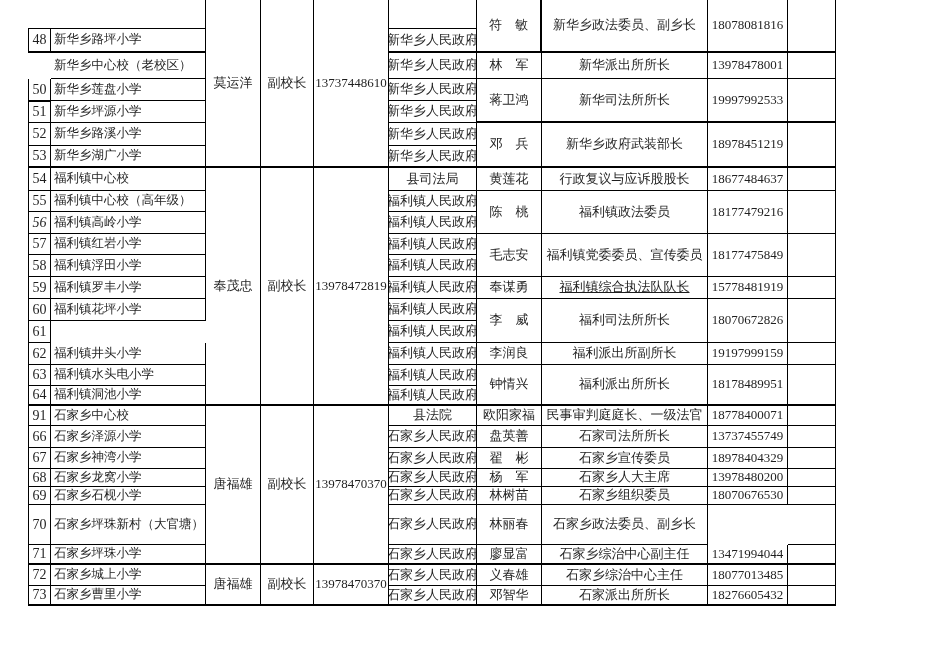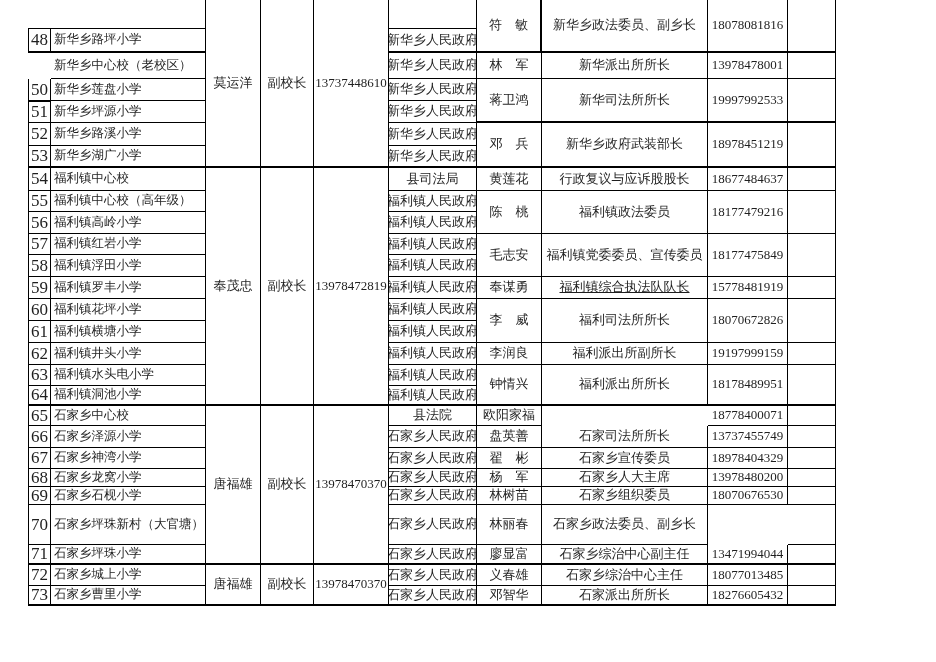--- a/index.html
+++ b/index.html
@@ -17,21 +17,21 @@
     border-bottom:1px solid #000;
     display:flex;align-items:center;justify-content:center;
     font-size:13px;line-height:1.25;
     white-space:nowrap;overflow:hidden;
     text-align:center;
   }
   .bl{border-left:1px solid #000;}
   .nr{border-right:none;}
   .bb2{border-bottom-width:2px;}
   .br2{border-right-width:2px;}
-  .num{font-size:17px;}
+  .num{font-size:14px;}
   .school{
     justify-content:flex-start;text-align:left;
     padding-left:3px;font-size:12.5px;
     white-space:normal;word-break:break-all;
   }
   .phone{font-size:13px;}
 </style>
 </head>
 <body>
 
@@ -56,48 +56,47 @@
     <div class="cell" style="grid-area: 6 / 6 / 7;">新华乡人民政府</div>
     <div class="cell bl num bb2" style="grid-area: 7 / 1 / 8;">53</div>
     <div class="cell school bb2" style="grid-area: 7 / 2 / 8;">新华乡湖广小学</div>
     <div class="cell bb2" style="grid-area: 7 / 6 / 8;">新华乡人民政府</div>
     <div class="cell bl num" style="grid-area: 8 / 1 / 9; font-family: Liberation Serif, serif;">54</div>
     <div class="cell school" style="grid-area: 8 / 2 / 9;">福利镇中心校</div>
     <div class="cell" style="grid-area: 8 / 6 / 9;">县司法局</div>
     <div class="cell bl num" style="grid-area: 9 / 1 / 10;">55</div>
     <div class="cell school" style="grid-area: 9 / 2 / 10;">福利镇中心校（高年级）</div>
     <div class="cell" style="grid-area: 9 / 6 / 10;">福利镇人民政府</div>
-    <div class="cell bl num" style="grid-area: 10 / 1 / 11;">56</div>
+    <div class="cell bl num" style="grid-area: 10 / 1 / 11; font-style: italic;">56</div>
     <div class="cell school" style="grid-area: 10 / 2 / 11;">福利镇高岭小学</div>
     <div class="cell" style="grid-area: 10 / 6 / 11;">福利镇人民政府</div>
     <div class="cell bl num" style="grid-area: 11 / 1 / 12;">57</div>
     <div class="cell school" style="grid-area: 11 / 2 / 12;">福利镇红岩小学</div>
     <div class="cell" style="grid-area: 11 / 6 / 12;">福利镇人民政府</div>
     <div class="cell bl num" style="grid-area: 12 / 1 / 13;">58</div>
     <div class="cell school" style="grid-area: 12 / 2 / 13;">福利镇浮田小学</div>
     <div class="cell" style="grid-area: 12 / 6 / 13;">福利镇人民政府</div>
     <div class="cell bl num" style="grid-area: 13 / 1 / 14;">59</div>
     <div class="cell school" style="grid-area: 13 / 2 / 14;">福利镇罗丰小学</div>
     <div class="cell" style="grid-area: 13 / 6 / 14;">福利镇人民政府</div>
     <div class="cell bl num" style="grid-area: 14 / 1 / 15;">60</div>
     <div class="cell school" style="grid-area: 14 / 2 / 15;">福利镇花坪小学</div>
     <div class="cell" style="grid-area: 14 / 6 / 15;">福利镇人民政府</div>
     <div class="cell bl num" style="grid-area: 15 / 1 / 16;">61</div>
-    <div class="cell school" style="grid-area: 15 / 2 / 16;">福利镇横塘小学</div>
     <div class="cell" style="grid-area: 15 / 6 / 16;">福利镇人民政府</div>
     <div class="cell bl num" style="grid-area: 16 / 1 / 17;">62</div>
     <div class="cell school" style="grid-area: 16 / 2 / 17;">福利镇井头小学</div>
     <div class="cell" style="grid-area: 16 / 6 / 17;">福利镇人民政府</div>
     <div class="cell bl num" style="grid-area: 17 / 1 / 18;">63</div>
     <div class="cell school" style="grid-area: 17 / 2 / 18;">福利镇水头电小学</div>
     <div class="cell" style="grid-area: 17 / 6 / 18;">福利镇人民政府</div>
     <div class="cell bl num bb2" style="grid-area: 18 / 1 / 19;">64</div>
     <div class="cell school bb2" style="grid-area: 18 / 2 / 19;">福利镇洞池小学</div>
     <div class="cell bb2" style="grid-area: 18 / 6 / 19;">福利镇人民政府</div>
-    <div class="cell bl num" style="grid-area: 19 / 1 / 20;">65</div>
+    <div class="cell bl num" style="grid-area: 19 / 1 / 20;">91</div>
     <div class="cell school" style="grid-area: 19 / 2 / 20;">石家乡中心校</div>
     <div class="cell" style="grid-area: 19 / 6 / 20;">县法院</div>
     <div class="cell bl num" style="grid-area: 20 / 1 / 21;">66</div>
     <div class="cell school" style="grid-area: 20 / 2 / 21;">石家乡泽源小学</div>
     <div class="cell" style="grid-area: 20 / 6 / 21;">石家乡人民政府</div>
     <div class="cell bl num" style="grid-area: 21 / 1 / 22;">67</div>
     <div class="cell school" style="grid-area: 21 / 2 / 22;">石家乡神湾小学</div>
     <div class="cell" style="grid-area: 21 / 6 / 22;">石家乡人民政府</div>
     <div class="cell bl num" style="grid-area: 22 / 1 / 23;">68</div>
     <div class="cell school" style="grid-area: 22 / 2 / 23;">石家乡龙窝小学</div>
@@ -167,20 +166,21 @@
     <div class="cell" style="grid-area: 14 / 10 / 16;"></div>
     <div class="cell" style="grid-area: 16 / 7 / 17;">李润良</div>
     <div class="cell" style="grid-area: 16 / 8 / 17;">福利派出所副所长</div>
     <div class="cell phone" style="grid-area: 16 / 9 / 17;">19197999159</div>
     <div class="cell" style="grid-area: 16 / 10 / 17;"></div>
     <div class="cell bb2" style="grid-area: 17 / 7 / 19;">钟情兴</div>
     <div class="cell bb2" style="grid-area: 17 / 8 / 19;">福利派出所所长</div>
     <div class="cell phone bb2" style="grid-area: 17 / 9 / 19;">18178489951</div>
     <div class="cell bb2" style="grid-area: 17 / 10 / 19;"></div>
     <div class="cell" style="grid-area: 19 / 7 / 20;">欧阳家福</div>
+    <div class="cell" style="grid-area: 19 / 8 / 20;">民事审判庭庭长、一级法官</div>
     <div class="cell phone" style="grid-area: 19 / 9 / 20;">18778400071</div>
     <div class="cell" style="grid-area: 19 / 10 / 20;"></div>
     <div class="cell" style="grid-area: 20 / 7 / 21;">盘英善</div>
     <div class="cell" style="grid-area: 20 / 8 / 21;">石家司法所所长</div>
     <div class="cell phone" style="grid-area: 20 / 9 / 21;">13737455749</div>
     <div class="cell" style="grid-area: 20 / 10 / 21;"></div>
     <div class="cell" style="grid-area: 21 / 7 / 22;">翟　彬</div>
     <div class="cell" style="grid-area: 21 / 8 / 22;">石家乡宣传委员</div>
     <div class="cell phone" style="grid-area: 21 / 9 / 22;">18978404329</div>
     <div class="cell" style="grid-area: 21 / 10 / 22;"></div>

